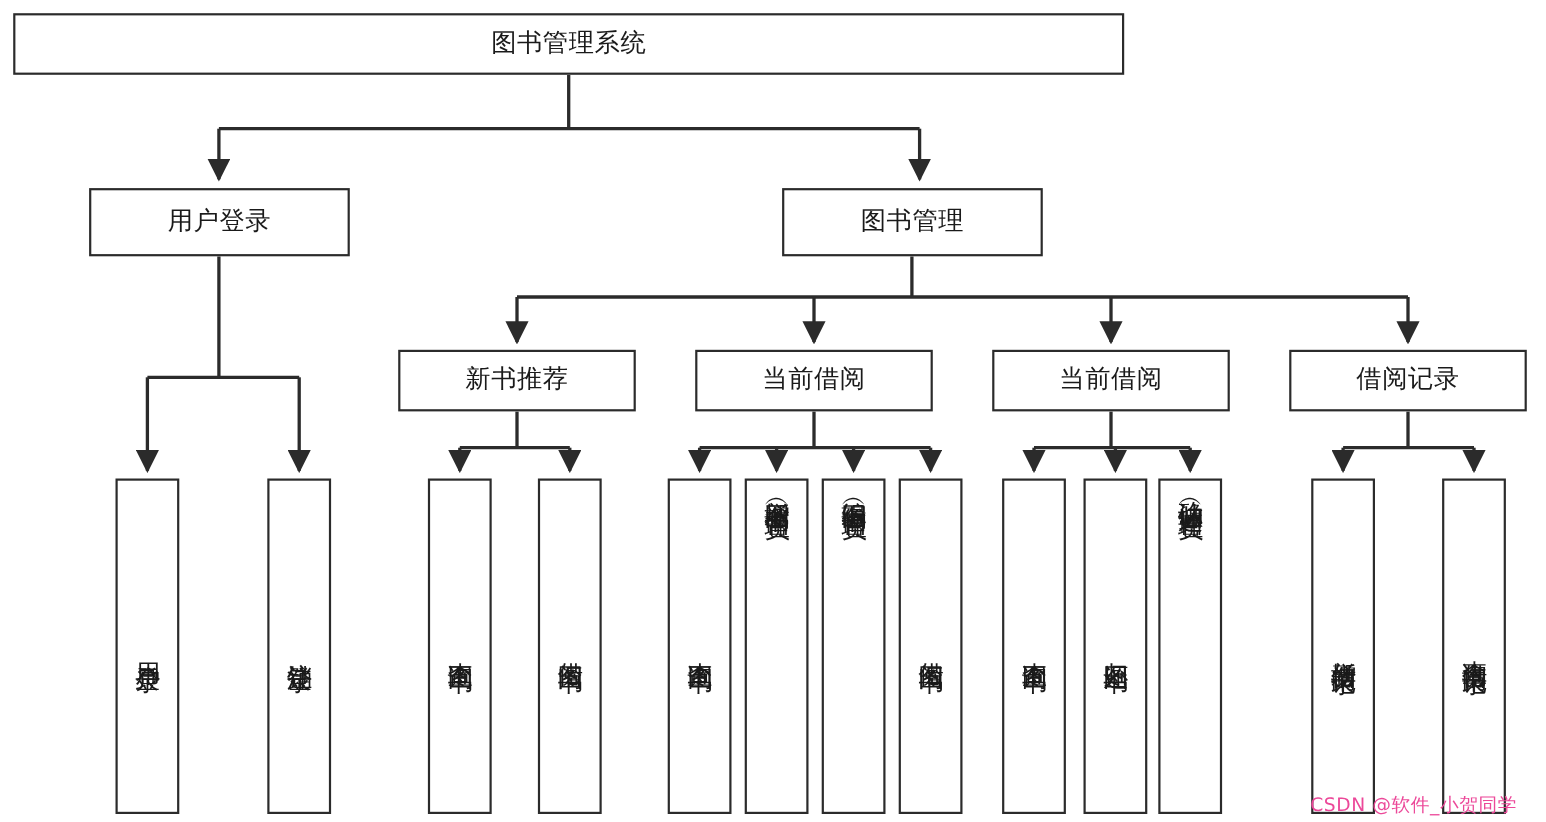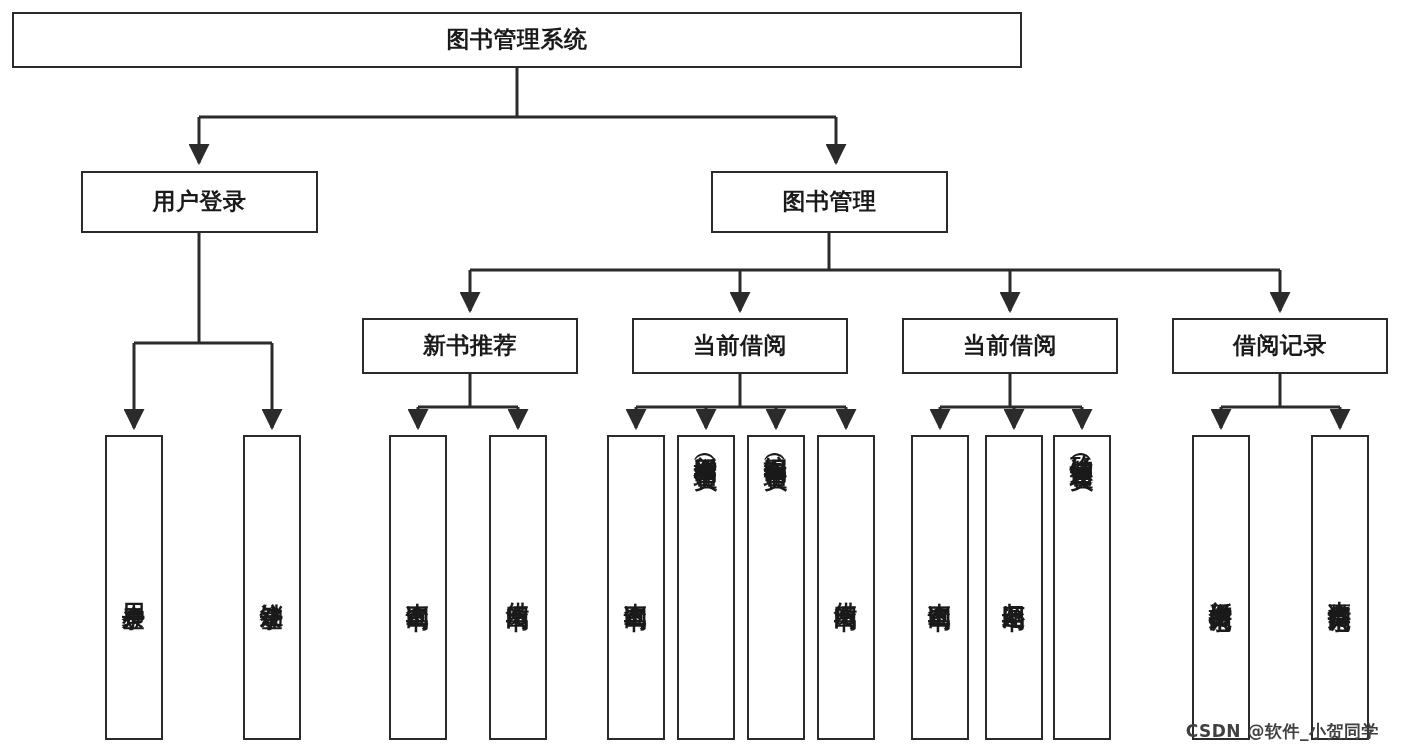--- a/index.html
+++ b/index.html
@@ -10,21 +10,20 @@
   }
   body {
     font-family: "DejaVu Sans", "Liberation Sans", sans-serif;
   }
   #canvas {
     position: relative;
     width: 1389px;
     height: 747px;
     background: #ffffff;
     overflow: hidden;
-    font-weight: bold;
   }
   #edges {
     position: absolute;
     left: 0;
     top: 0;
     width: 1405px;
     height: 747px;
   }
   .node {
     position: absolute;
@@ -56,21 +55,21 @@
     color: #1a1a1a;
   }
   .node.vert.centered {
     align-items: center;
   }
   .watermark {
     position: absolute;
     right: 10px;
     bottom: 4px;
     font-size: 17px;
-    color: #404040;
+    color: #ec4899;
     letter-spacing: 0.5px;
     white-space: nowrap;
     font-family: "DejaVu Sans", "Liberation Sans", sans-serif;
   }
 </style>
 </head>
 <body>
 
 <div id="canvas">
 

